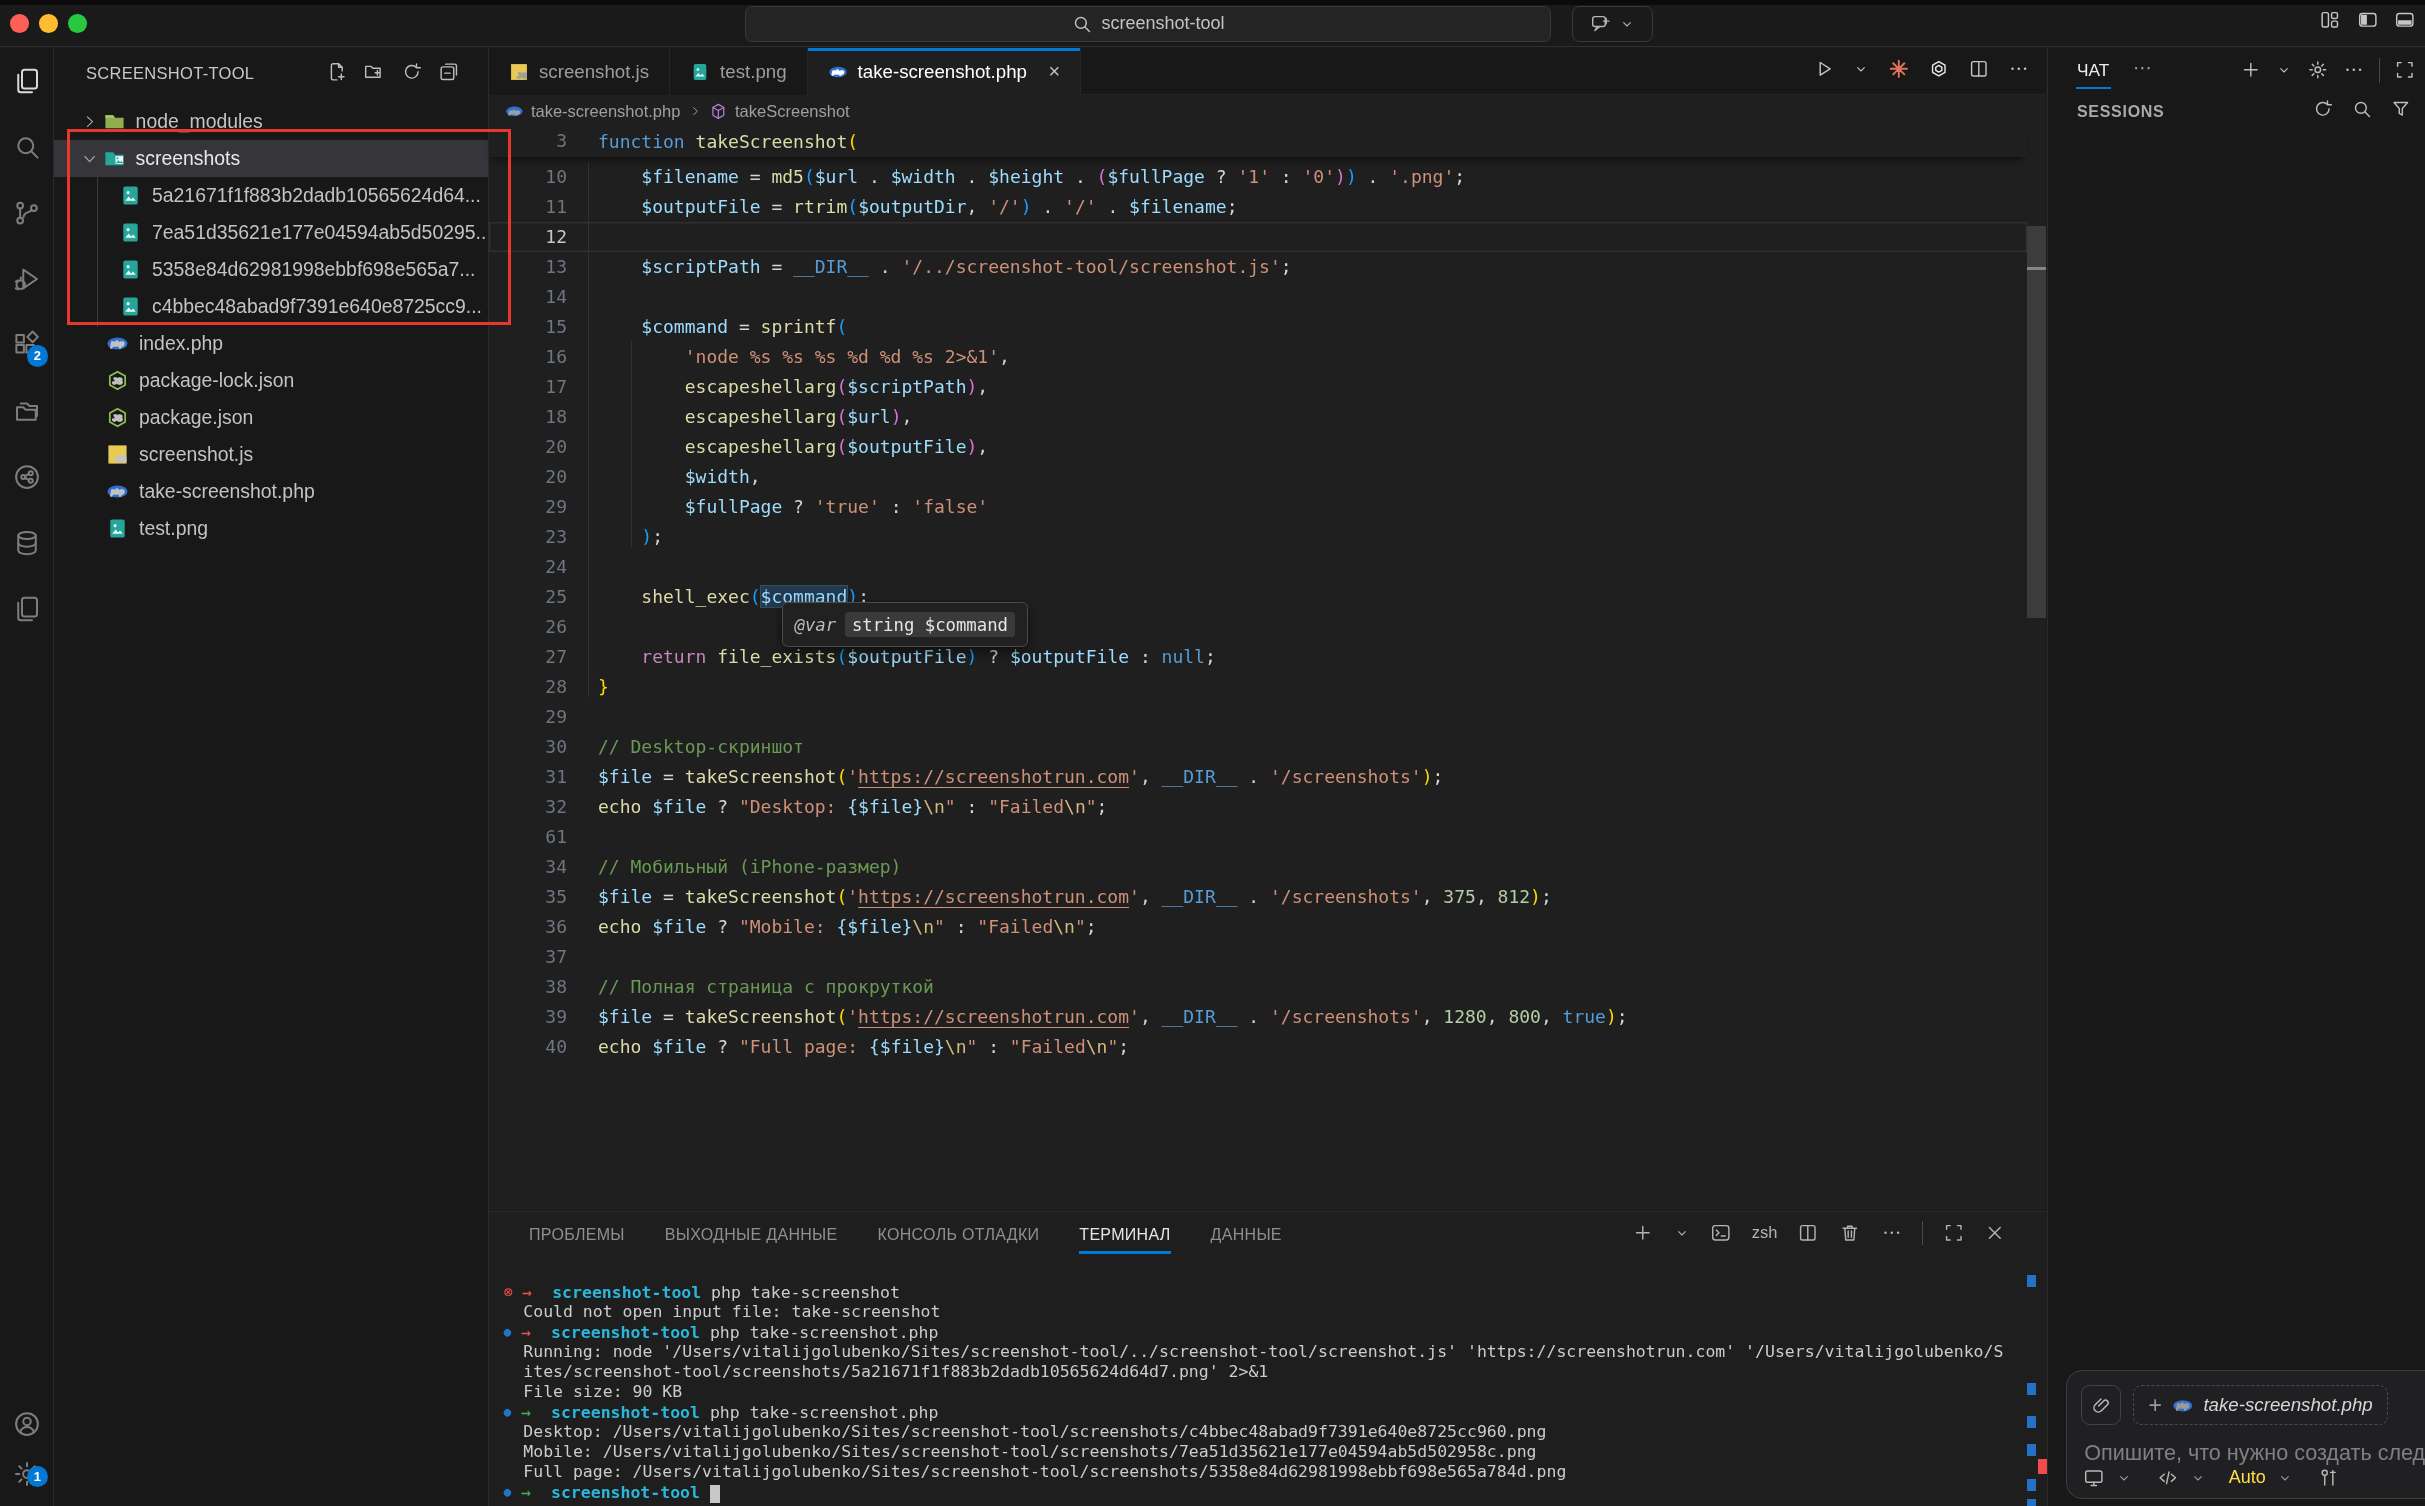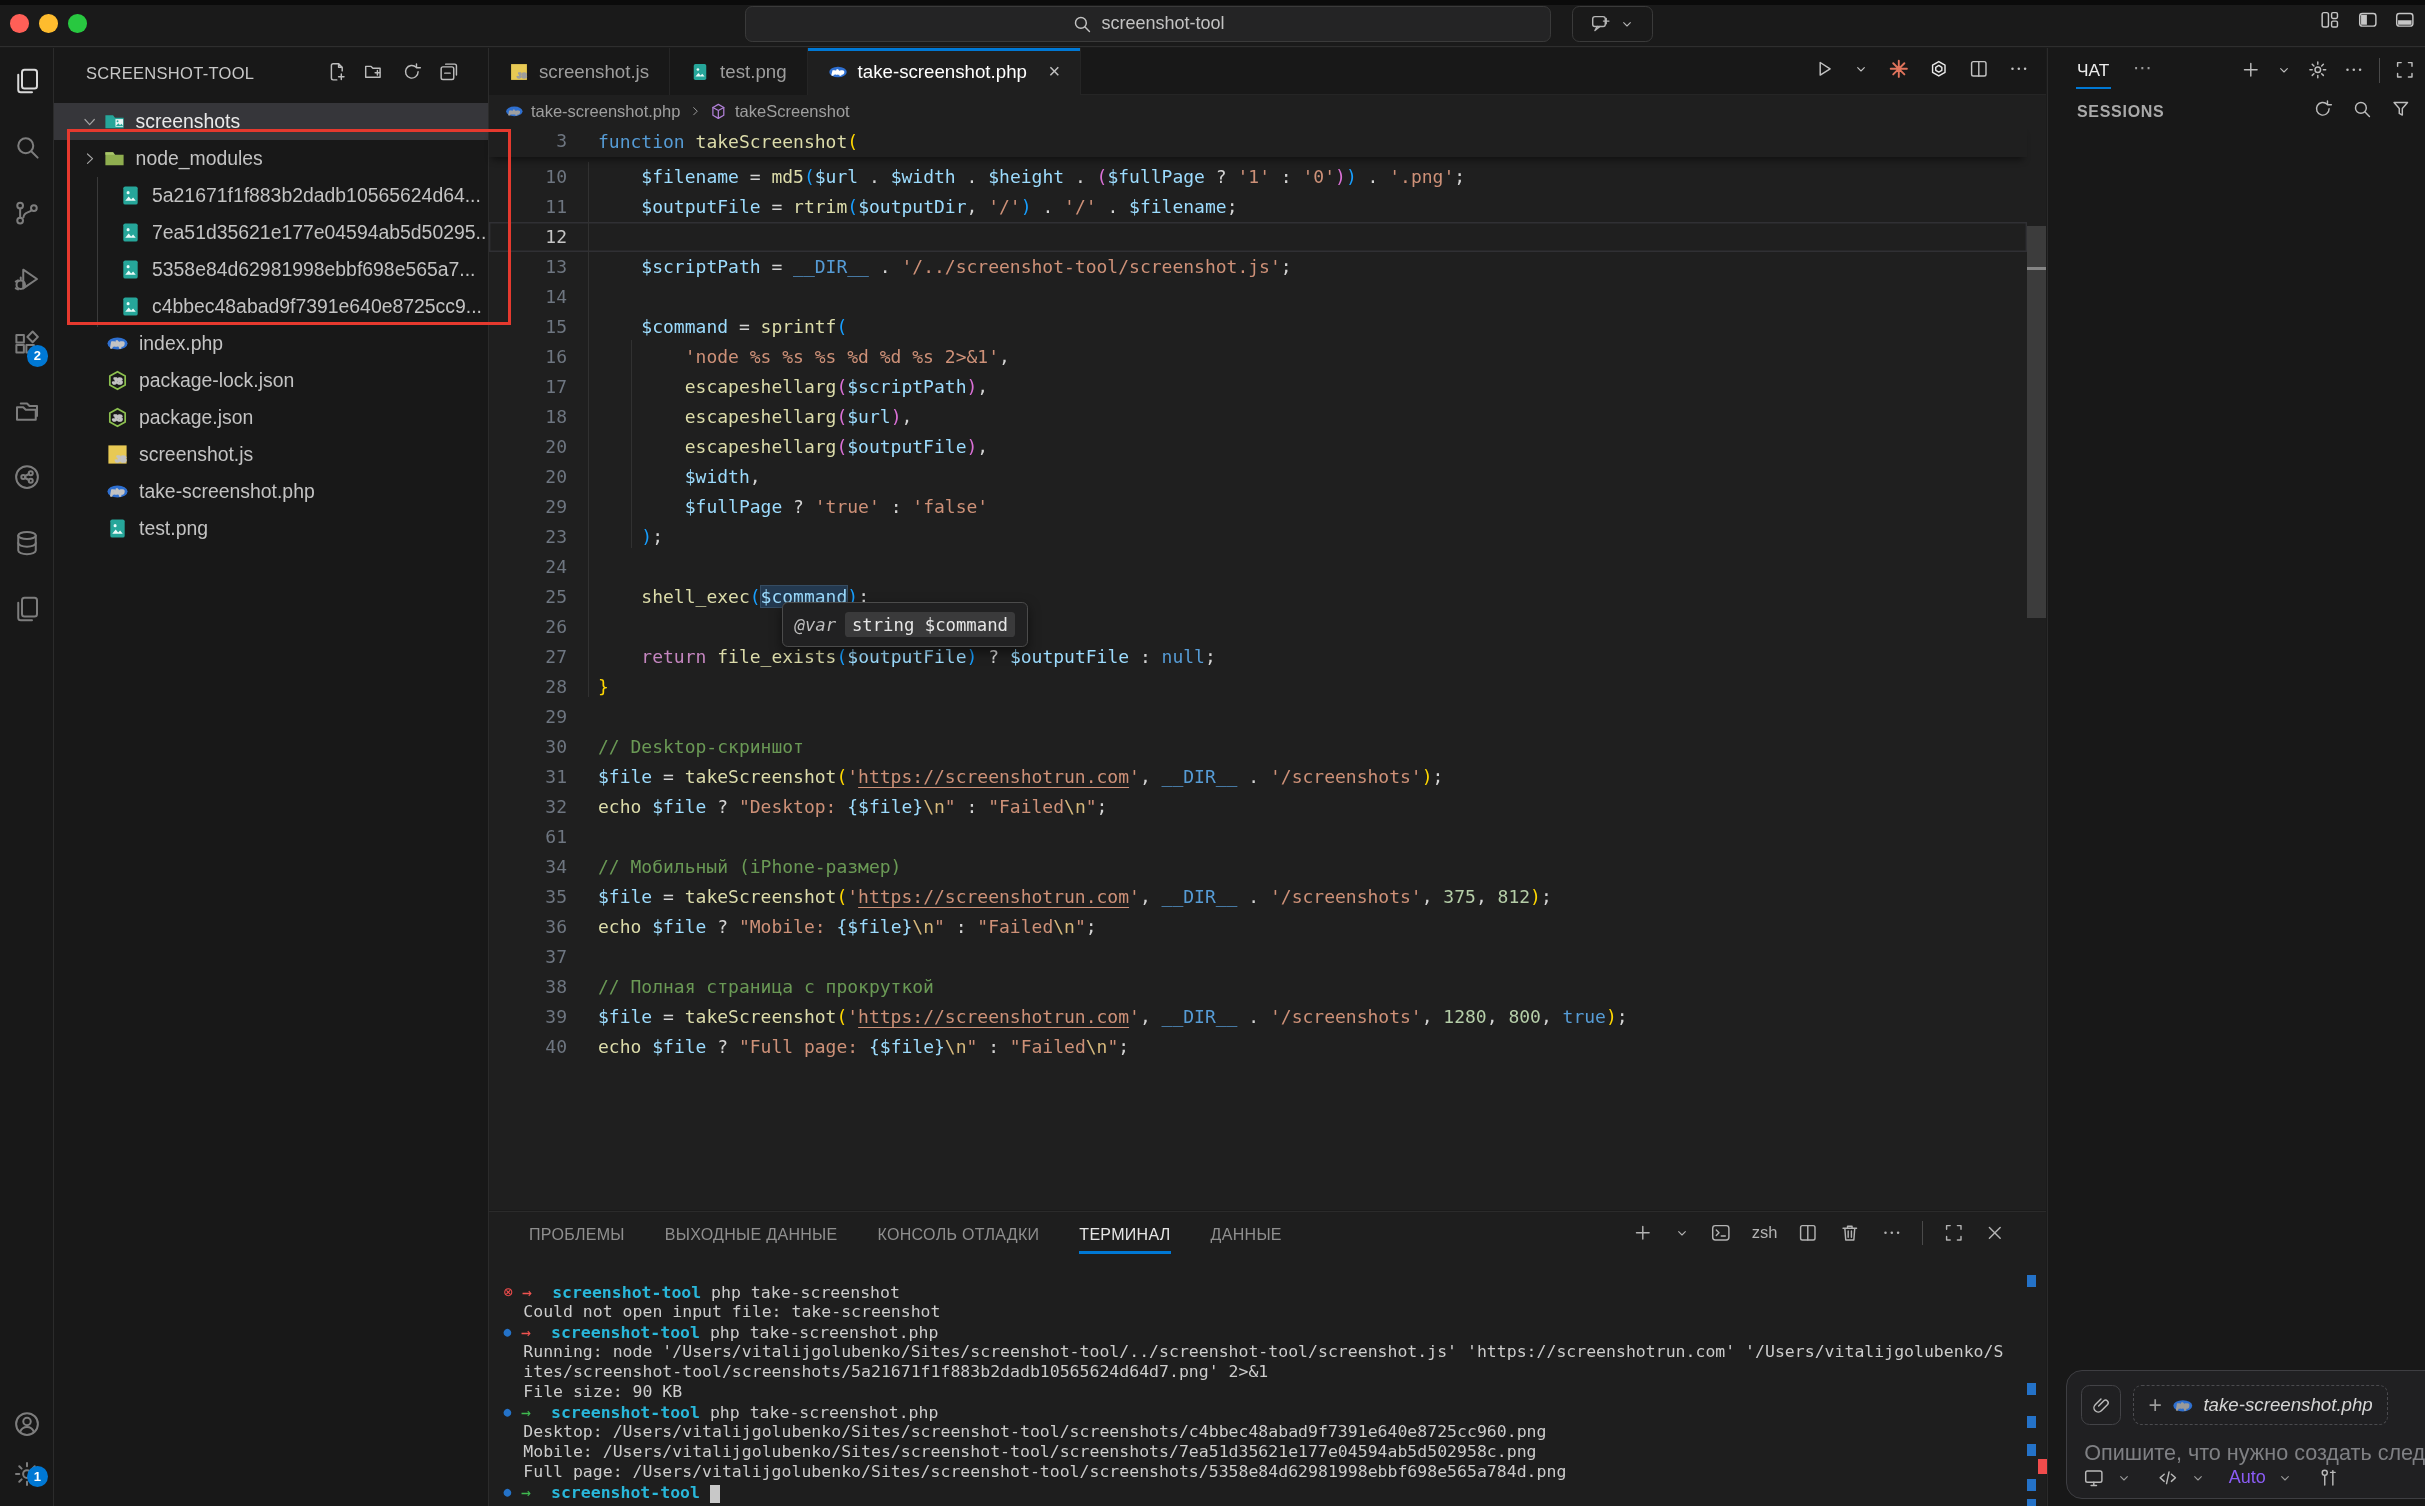--- a/index.html
+++ b/index.html
@@ -94,21 +94,21 @@
   #rp-hicons { position:absolute; right:11.5px; top:10px; display:flex; align-items:center; gap:14.4px; color:#bdbdbd; }
   #rp-sess { position:absolute; left:29px; top:55px; font-size:16px; font-weight:bold; letter-spacing:0.7px; color:#a9a9a9; }
   #rp-sicons { position:absolute; right:14.4px; top:50px; display:flex; gap:17.3px; color:#bdbdbd; }
   #chatbox { position:absolute; left:18px; top:1322px; width:392px; height:129px; background:#202022; border:1.4px solid #3e3e42; border-radius:16px; }
   #cb-clip { position:absolute; left:14.4px; top:14.4px; width:40px; height:40px; border:1.4px solid #434347; border-radius:8.6px; display:flex; align-items:center; justify-content:center; color:#bdbdbd; }
   #cb-chip { position:absolute; left:66px; top:14.4px; height:40px; padding:0 14.4px; border:1.4px dashed #4b4b4f; border-radius:8.6px; display:flex; align-items:center; gap:10px; color:#9a9a9a; }
   #cb-chip .plus { font-size:23px; color:#9a9a9a; }
   #cb-chip .fname { font-size:18.7px; font-style:italic; color:#d6d6d6; }
   #cb-ph { position:absolute; left:17.3px; top:69px; font-size:21.6px; color:#7f8084; white-space:nowrap; }
   #cb-row { position:absolute; left:16px; top:96px; display:flex; align-items:center; gap:11.5px; color:#b9b9b9; }
-  #cb-row .auto { font-size:18px; color:#8b5cf6; margin-left:11.5px; }
+  #cb-row .auto { font-size:18px; color:#fde047; margin-left:11.5px; }
   .chv { color:#9a9a9a; }
 </style>
 </head>
 <body>
 
 <div id="titlebar">
   <div id="topstrip"></div>
   <span class="traffic" id="tl-close" style="left: 10px; background: rgb(255, 95, 87);"></span>
   <span class="traffic" id="tl-min" style="left: 39px; background: rgb(254, 188, 46);"></span>
   <span class="traffic" id="tl-max" style="left: 68px; background: rgb(40, 200, 64);"></span>
@@ -301,49 +301,49 @@
       <span class="ic" style="width: 21.6px; height: 21.6px;">
           <svg viewBox="0 0 24 24" fill="none" stroke="currentColor" stroke-width="1.6" stroke-linecap="round" stroke-linejoin="round" style="width:100%;height:100%">
             <rect x="3.5" y="6.5" width="14" height="14" rx="2"></rect>
             <path d="M7.5 13.5h6"></path>
             <path d="M8.5 3.5h10a2 2 0 0 1 2 2v10"></path>
           </svg>
         </span>
     </div>
   </div>
   <div id="tree">
+      <div class="trow kfolder">
+        <span class="chev ic" style="width:17.3px;height:17.3px">
+          <svg viewBox="0 0 24 24" fill="none" stroke="currentColor" stroke-width="1.6" stroke-linecap="round" stroke-linejoin="round" style="width:100%;height:100%">
+            <path d="M9 5.5l7 6.5-7 6.5"></path>
+          </svg>
+        </span>
+        <span class="ticon ic" style="width:23px;height:23px">
+          <svg viewBox="0 0 24 24" fill="none" stroke="currentColor" stroke-width="1.6" stroke-linecap="round" stroke-linejoin="round" style="width:100%;height:100%">
+            <path d="M2.5 5.5h8l2 2.5h9v11h-19z" fill="#8fae4f" stroke="none"></path>
+            <path d="M2.5 5.5h8l2 2.5h-10z" fill="#a9c66a" stroke="none"></path>
+          </svg>
+        </span>
+        <span>node_modules</span>
+      </div>
       <div class="trow kfolder sel">
         <span class="chev ic" style="width:17.3px;height:17.3px">
           <svg viewBox="0 0 24 24" fill="none" stroke="currentColor" stroke-width="1.6" stroke-linecap="round" stroke-linejoin="round" style="width:100%;height:100%">
             <path d="M5.5 9l6.5 7 6.5-7"></path>
           </svg>
         </span>
         <span class="ticon ic" style="width:23px;height:23px">
           <svg viewBox="0 0 24 24" fill="none" stroke="currentColor" stroke-width="1.6" stroke-linecap="round" stroke-linejoin="round" style="width:100%;height:100%">
             <path d="M2.5 5.5h8l2 2.5h9v11h-19z" fill="#26a69a" stroke="none"></path>
             <path d="M13 9.5h8v8h-8z" fill="#e8f6f5" stroke="none"></path>
             <circle cx="15.2" cy="11.8" r="1" fill="#26a69a" stroke="none"></circle>
             <path d="M13.5 16.8l2.5-3 1.8 2 1.4-1.4 1.8 2.4z" fill="#26a69a" stroke="none"></path>
           </svg>
         </span>
         <span>screenshots</span>
-      </div>
-      <div class="trow kfolder">
-        <span class="chev ic" style="width:17.3px;height:17.3px">
-          <svg viewBox="0 0 24 24" fill="none" stroke="currentColor" stroke-width="1.6" stroke-linecap="round" stroke-linejoin="round" style="width:100%;height:100%">
-            <path d="M9 5.5l7 6.5-7 6.5"></path>
-          </svg>
-        </span>
-        <span class="ticon ic" style="width:23px;height:23px">
-          <svg viewBox="0 0 24 24" fill="none" stroke="currentColor" stroke-width="1.6" stroke-linecap="round" stroke-linejoin="round" style="width:100%;height:100%">
-            <path d="M2.5 5.5h8l2 2.5h9v11h-19z" fill="#8fae4f" stroke="none"></path>
-            <path d="M2.5 5.5h8l2 2.5h-10z" fill="#a9c66a" stroke="none"></path>
-          </svg>
-        </span>
-        <span>node_modules</span>
       </div>
       <div class="trow kchild">
         <span class="ticon ic" style="width:23px;height:23px">
           <svg viewBox="0 0 24 24" fill="none" stroke="currentColor" stroke-width="1.6" stroke-linecap="round" stroke-linejoin="round" style="width:100%;height:100%">
             <rect x="4.5" y="2.5" width="15" height="19" rx="2" fill="#26a69a" stroke="none"></rect>
             <circle cx="9.5" cy="9" r="1.6" fill="#eafaf8" stroke="none"></circle>
             <path d="M6.5 17.5l3.6-4.4 2.6 3.1 2-2 2.8 3.3z" fill="#eafaf8" stroke="none"></path>
           </svg>
         </span>
         <span>5a21671f1f883b2dadb10565624d64...</span>

